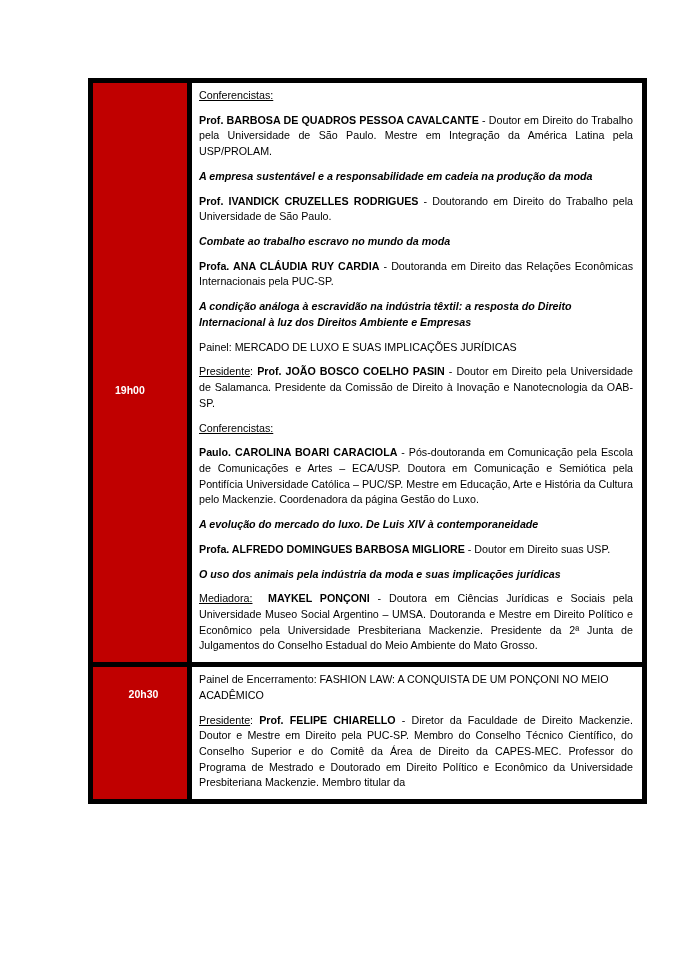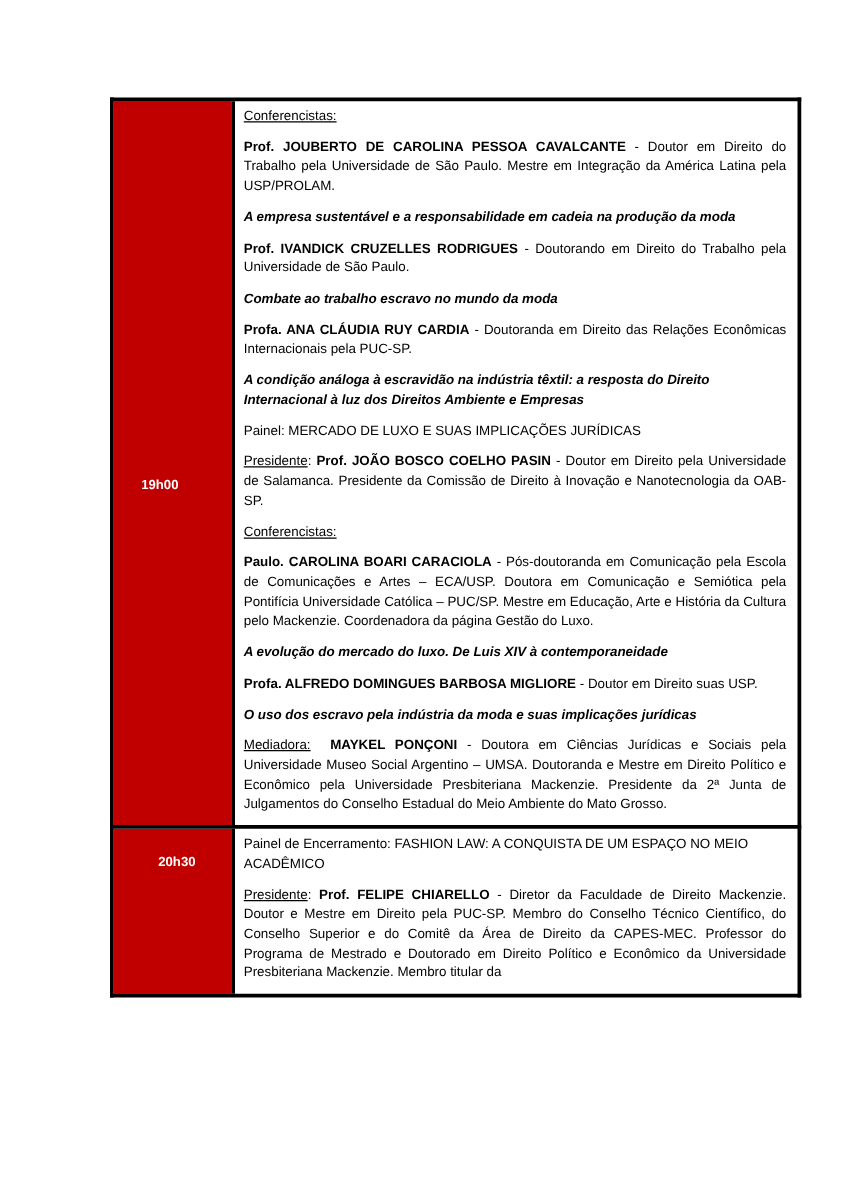--- a/index.html
+++ b/index.html
@@ -27,21 +27,21 @@
     left: 88px;
     top: 78px;
     width: 500px;
     border-collapse: collapse;
     table-layout: fixed;
   }
 
   .schedule-table td {
     vertical-align: top;
     padding: 0;
-    border: 3px solid #000000;
+    border: 5px solid #000000;
   }
 
   td.time-cell {
     width: 64px;
     background: #C00000;
     border-right: 1px solid #9a9a9a;
     position: relative;
     padding: 15px;
   }
 
@@ -110,21 +110,21 @@
         <td class="time-cell">
           <span class="time-label r1">19h00</span>
         </td>
         <td class="content-cell">
 
           <p class="para plain-left">
             <span class="u">Conferencistas:</span>
           </p>
 
           <p class="para">
-            <span class="b">Prof. JOUBERTO DE CAROLINA PESSOA CAVALCANTE</span><span> - Doutor em Direito do Trabalho pela Universidade de São Paulo. Mestre em Integração da América Latina pela USP/PROLAM.</span>
+            <span class="b">Prof. BARBOSA DE QUADROS PESSOA CAVALCANTE</span><span> - Doutor em Direito do Trabalho pela Universidade de São Paulo. Mestre em Integração da América Latina pela USP/PROLAM.</span>
           </p>
 
           <p class="centered">A empresa sustentável e a responsabilidade em cadeia na produção da moda</p>
 
           <p class="para">
             <span class="b">Prof. IVANDICK CRUZELLES RODRIGUES</span><span> - Doutorando em Direito do Trabalho pela Universidade de São Paulo.</span>
           </p>
 
           <p class="centered">Combate ao trabalho escravo no mundo da moda</p>
 
@@ -147,36 +147,36 @@
           <p class="para">
             <span class="b">Paulo. CAROLINA BOARI CARACIOLA</span><span> - Pós-doutoranda em Comunicação pela Escola de Comunicações e Artes – ECA/USP. Doutora em Comunicação e Semiótica pela Pontifícia Universidade Católica – PUC/SP. Mestre em Educação, Arte e História da Cultura pelo Mackenzie. Coordenadora da página Gestão do Luxo.</span>
           </p>
 
           <p class="centered">A  evolução  do mercado do luxo. De Luis XIV à contemporaneidade</p>
 
           <p class="para plain-left">
             <span class="b">Profa. ALFREDO DOMINGUES BARBOSA MIGLIORE</span><span> - Doutor em Direito suas USP.</span>
           </p>
 
-          <p class="centered">O uso dos escravo pela indústria da moda e suas implicações jurídicas</p>
+          <p class="centered">O uso dos animais pela indústria da moda e suas implicações jurídicas</p>
 
           <p class="para">
             <span class="u">Mediadora:</span><span class="nowrapgap">  </span><span class="b">MAYKEL PONÇONI</span><span> - Doutora em Ciências Jurídicas e Sociais pela Universidade Museo Social Argentino – UMSA. Doutoranda e Mestre em Direito Político e Econômico pela Universidade Presbiteriana Mackenzie. Presidente da 2ª Junta de Julgamentos do Conselho Estadual do Meio Ambiente do Mato Grosso.</span>
           </p>
 
         </td>
       </tr>
 
       <tr>
         <td class="time-cell">
           <span class="time-label r2">20h30</span>
         </td>
         <td class="content-cell">
 
-          <p class="para plain-left">Painel de Encerramento: FASHION LAW: A CONQUISTA DE UM ESPAÇO NO MEIO ACADÊMICO</p>
+          <p class="para plain-left">Painel de Encerramento: FASHION LAW: A CONQUISTA DE UM PONÇONI NO MEIO ACADÊMICO</p>
 
           <p class="para">
             <span class="u">Presidente</span><span class="nowrapgap">: </span><span class="b">Prof. FELIPE CHIARELLO</span><span> - Diretor da Faculdade de Direito Mackenzie. Doutor e Mestre em Direito pela PUC-SP. Membro do Conselho Técnico Científico, do Conselho Superior e do Comitê da Área de Direito da CAPES-MEC. Professor do Programa de Mestrado e Doutorado em Direito Político e Econômico da Universidade Presbiteriana Mackenzie. Membro titular da</span>
           </p>
 
         </td>
       </tr>
 
     </tbody>
   </table>

